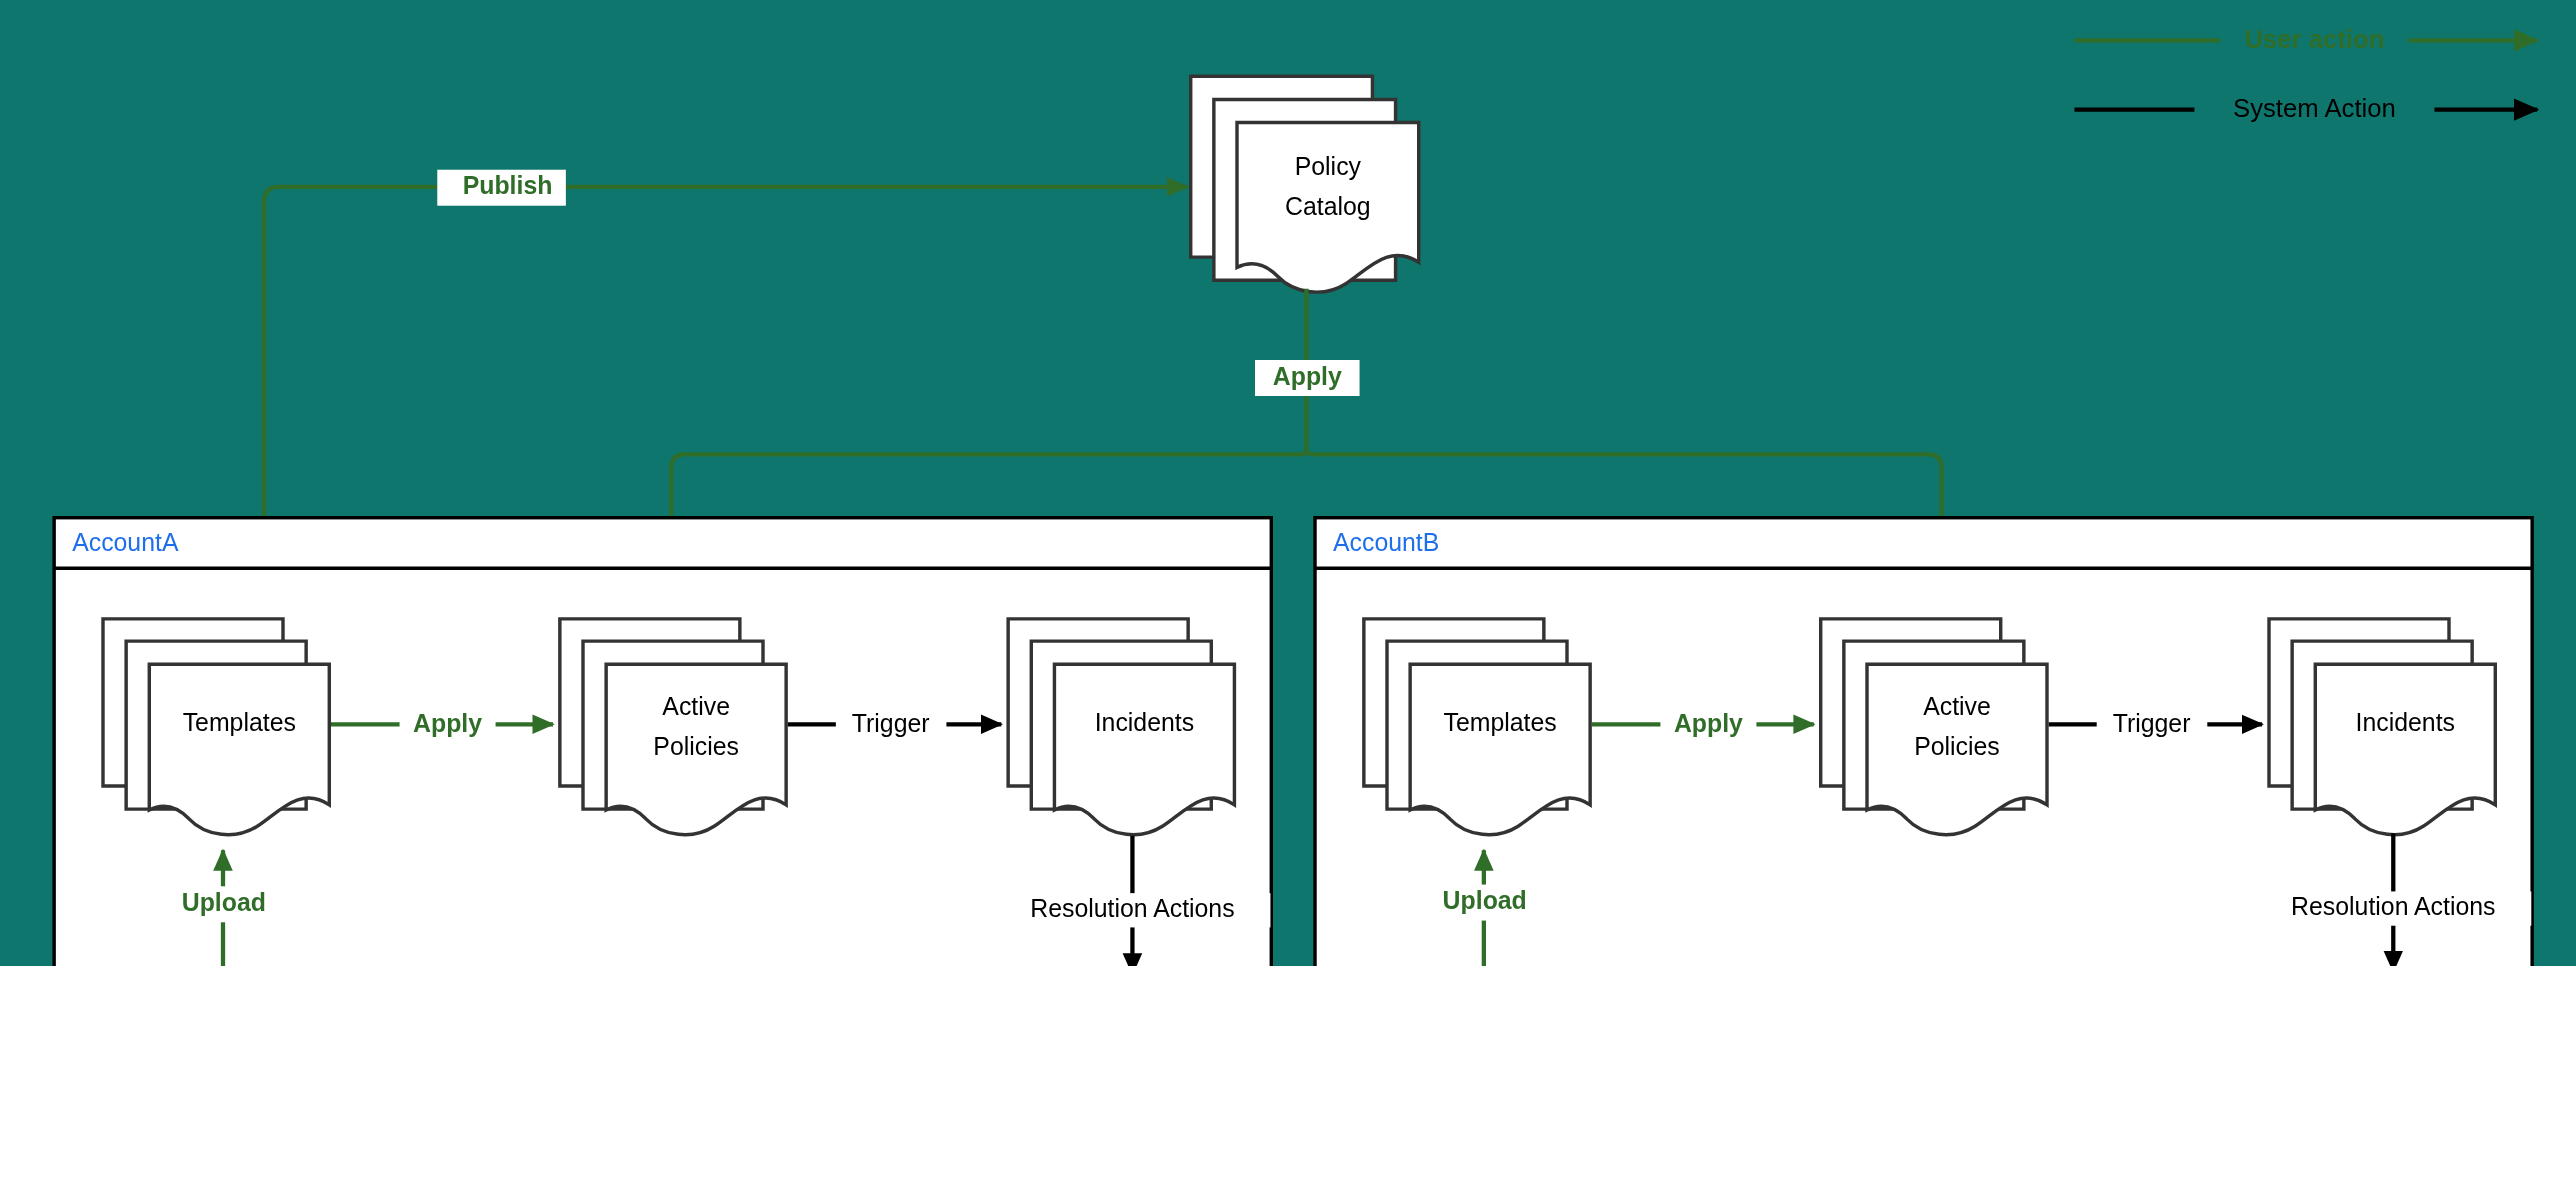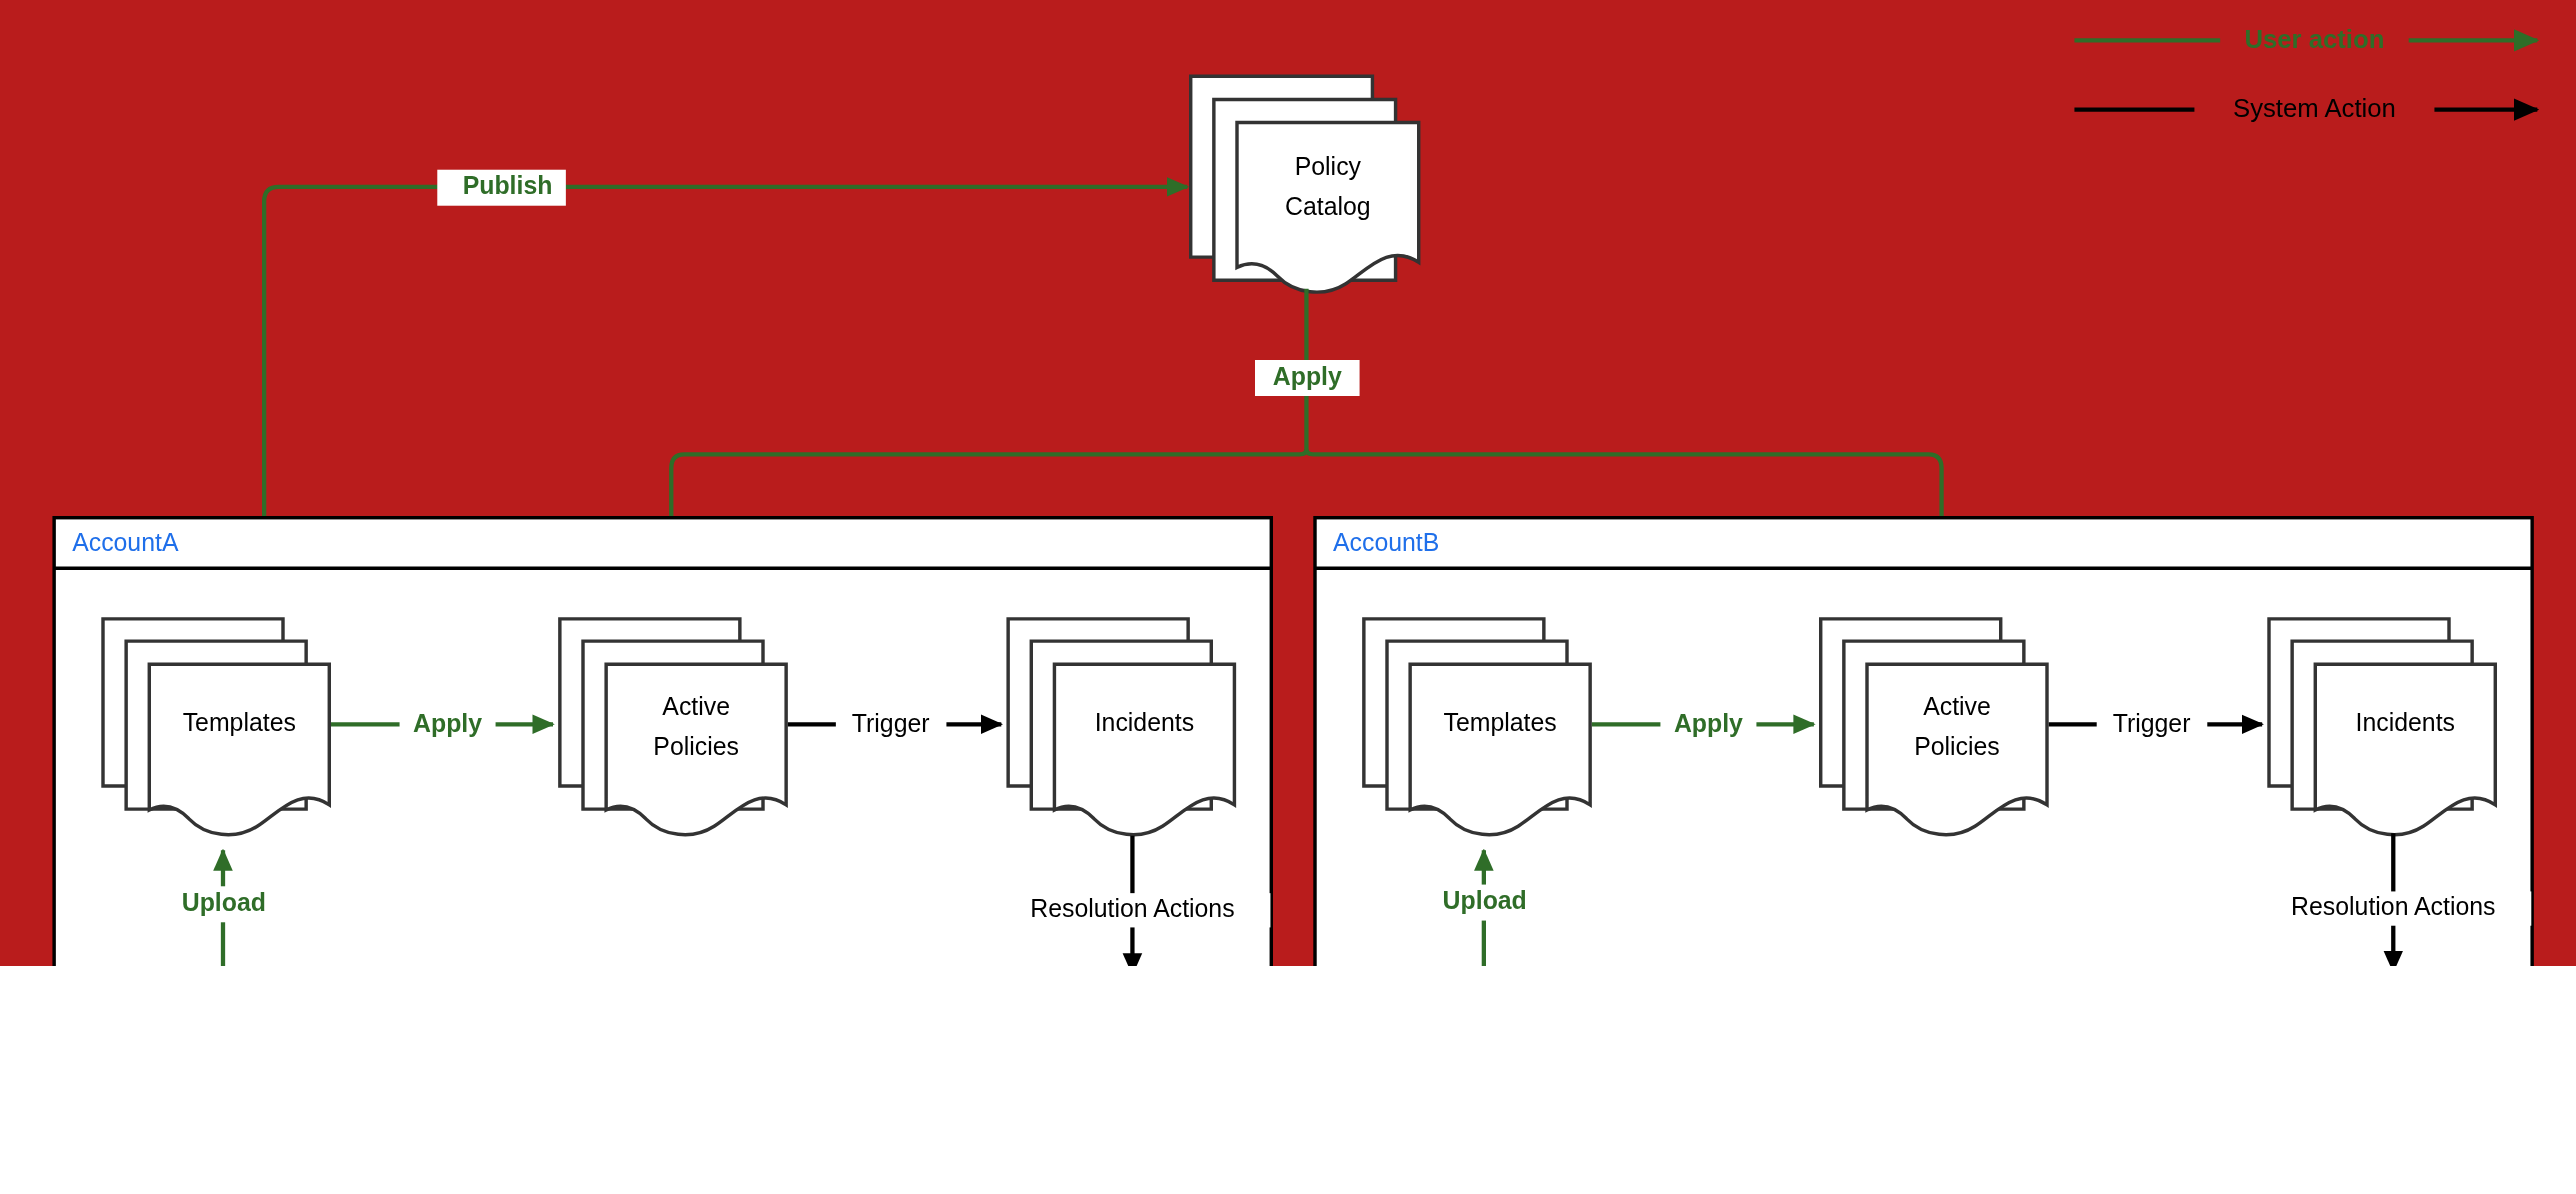--- a/index.html
+++ b/index.html
@@ -7,21 +7,21 @@
     padding: 0;
     background: #ffffff;
   }
   body {
     font-family: "Liberation Sans", sans-serif;
   }
   #stage {
     position: relative;
     width: 2576px;
     height: 966px;
-    background: #b91c1c;
+    background: #0f766e;
     overflow: hidden;
   }
   #stage > svg {
     position: absolute;
     top: 0;
     left: 0;
     width: 2576px;
     height: 1194px;
   }
   .doc-label {

